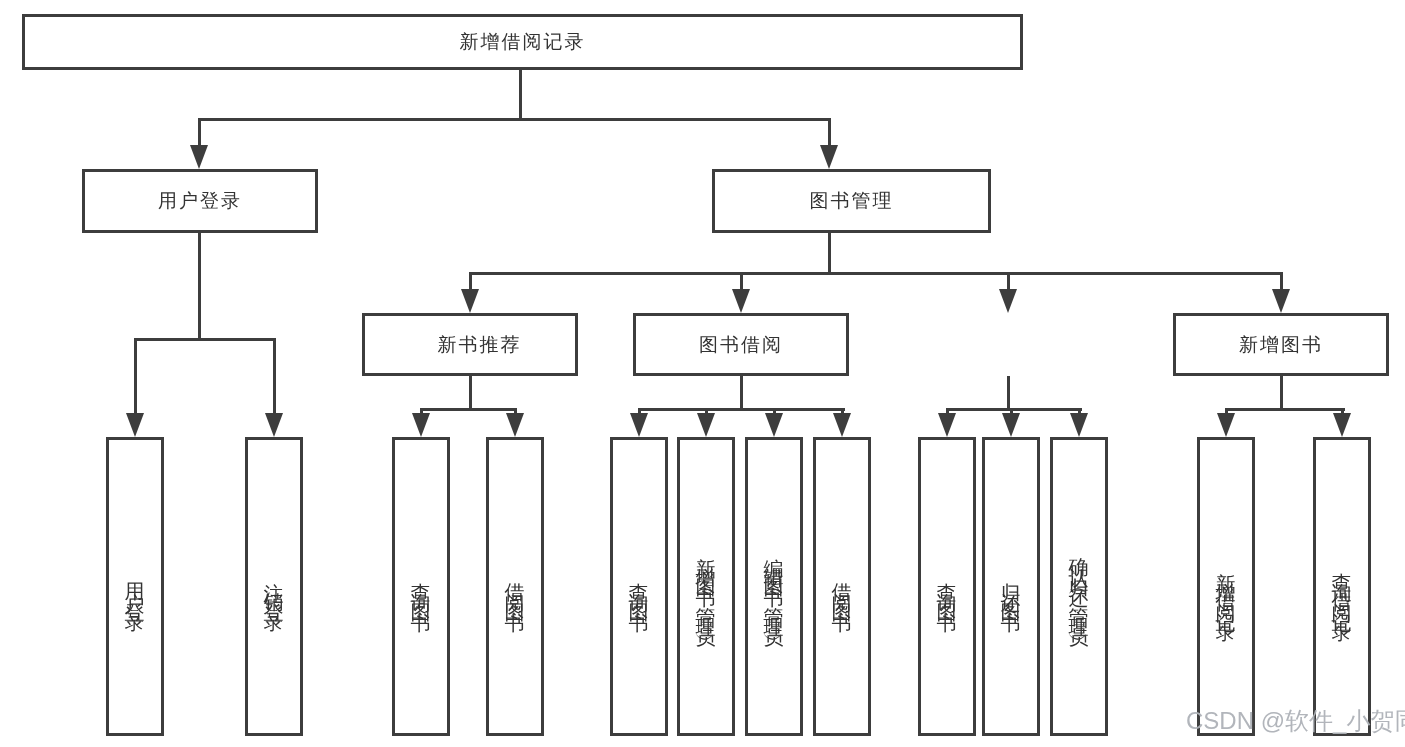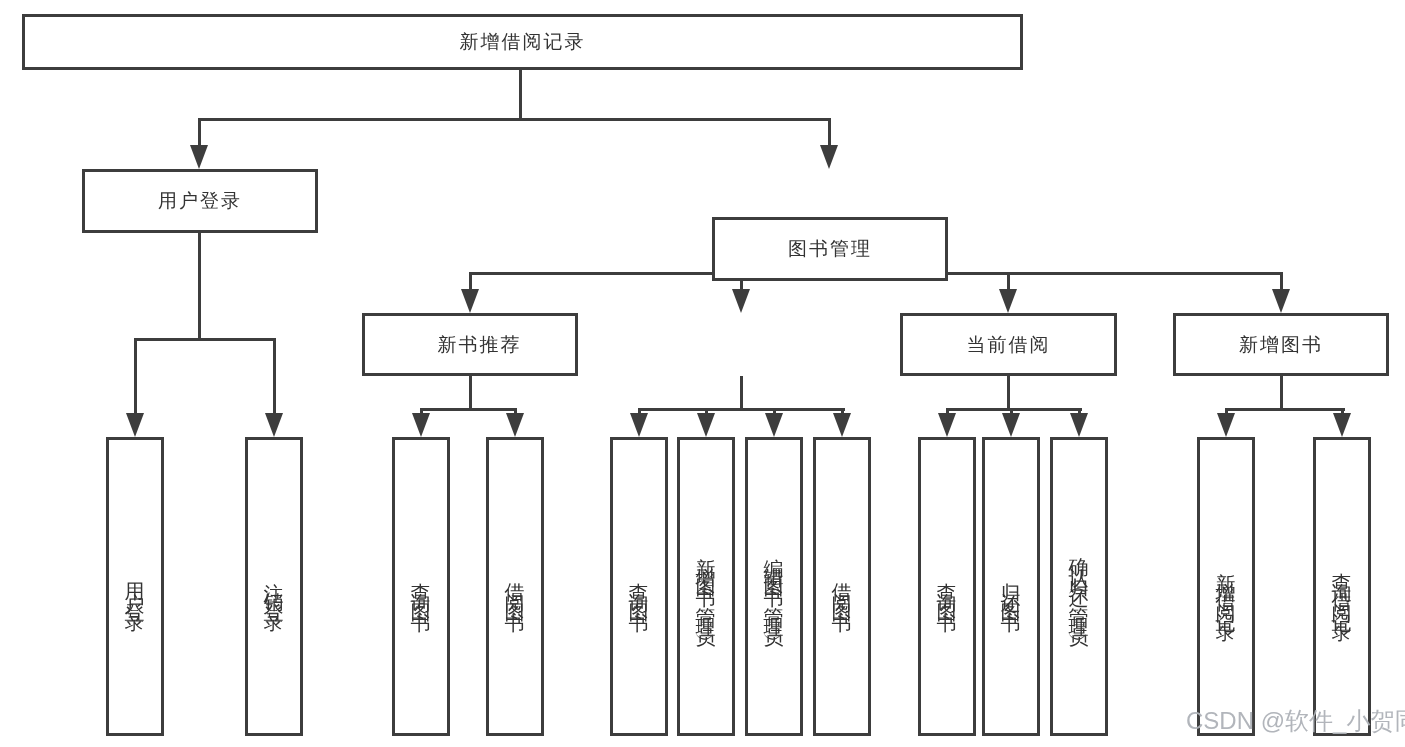--- a/index.html
+++ b/index.html
@@ -123,29 +123,29 @@
   <div class="vl" style="left:1341px;top:408px;height:10px;"></div>
   <div class="ar" style="left:1333px;top:413px;"></div>
 
   <div class="box" style="left:22px;top:14px;width:1001px;height:56px;">
     <span class="hlabel">新增借阅记录</span>
   </div>
 
   <div class="box" style="left:82px;top:169px;width:236px;height:64px;">
     <span class="hlabel">用户登录</span>
   </div>
-  <div class="box" style="left:712px;top:169px;width:236px;height:64px;margin-top:48px;">
+  <div class="box" style="left:712px;top:169px;width:279px;height:64px;">
     <span class="hlabel">图书管理</span>
   </div>
 
   <div class="box" style="left:362px;top:313px;width:216px;height:63px;padding-left:19px;">
     <span class="hlabel">新书推荐</span>
   </div>
-  <div class="box" style="left:900px;top:313px;width:217px;height:63px;">
-    <span class="hlabel">当前借阅</span>
+  <div class="box" style="left:633px;top:313px;width:216px;height:63px;">
+    <span class="hlabel">图书借阅</span>
   </div>
   <div class="box" style="left:1173px;top:313px;width:216px;height:63px;">
     <span class="hlabel">新增图书</span>
   </div>
 
   <div class="box vbox" style="left:106px;top:437px;width:58px;height:299px;">
     <span class="vlabel">用户登录</span>
   </div>
   <div class="box vbox" style="left:245px;top:437px;width:58px;height:299px;">
     <span class="vlabel">注销登录</span>

